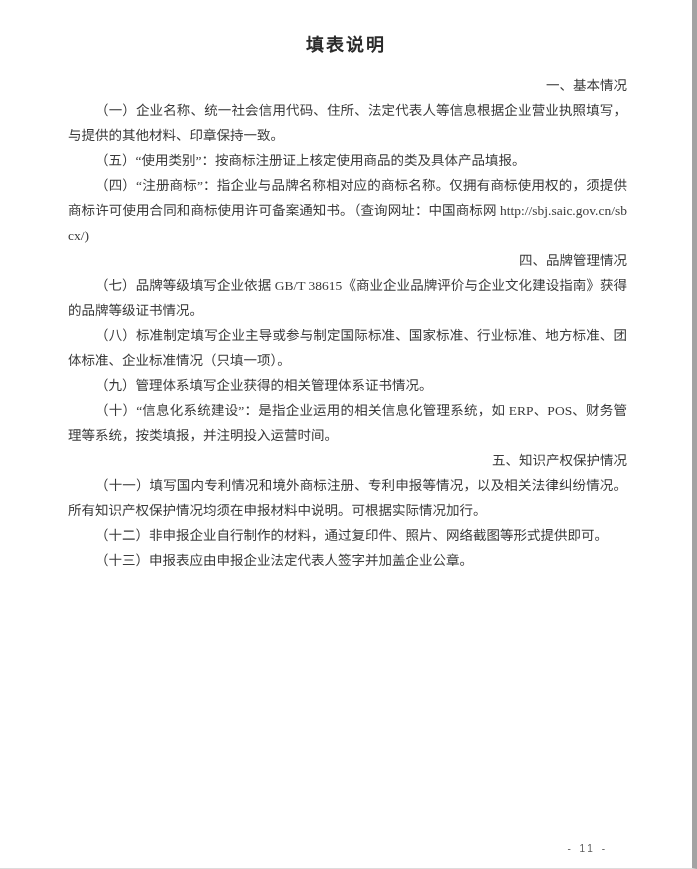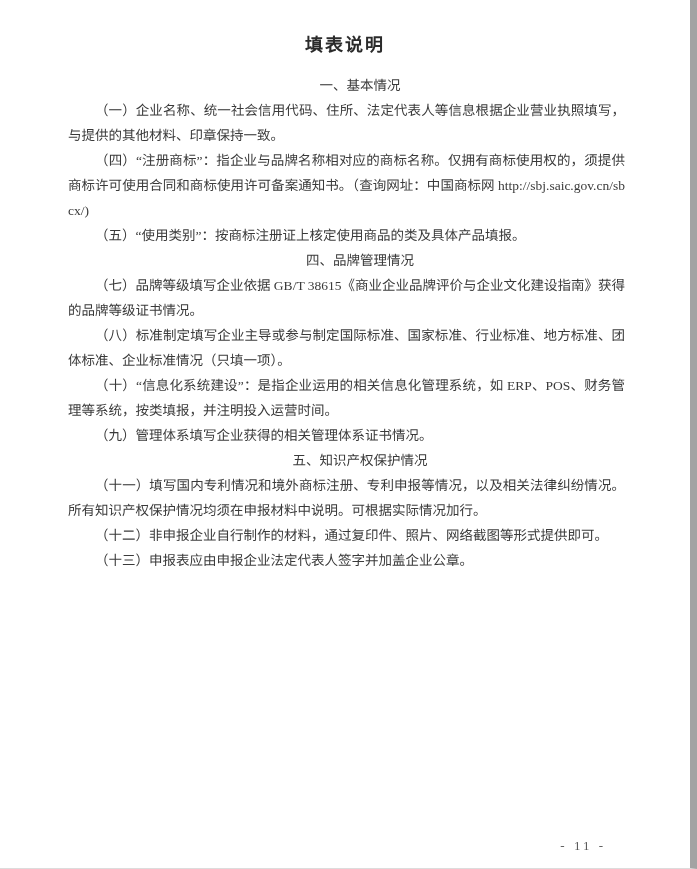--- a/index.html
+++ b/index.html
@@ -6,21 +6,21 @@
     margin: 0;
     padding: 0;
     background: #f2f2f2;
   }
   .page {
     position: relative;
     width: 697px;
     height: 869px;
     margin: 0 auto;
     background: #ffffff;
-    border-right: 7px solid #a3a3a3;
+    border-right: 5px solid #a3a3a3;
     border-bottom: 1px solid #dcdcdc;
     box-sizing: border-box;
     overflow: hidden;
     color: #333333;
   }
   .doc-title {
     margin: 0;
     padding-top: 33px;
     font-family: "Liberation Sans", "DejaVu Sans", sans-serif;
     font-size: 18px;
@@ -38,49 +38,49 @@
     line-height: 25px;
     text-align: justify;
     color: #3a3a3a;
   }
   .content p {
     margin: 0;
     text-indent: 2em;
     word-break: break-all;
   }
   .content p.heading {
-    text-align: center;
+    text-align: right;
   }
   .page-number {
     position: absolute;
     right: 84px;
     bottom: 14px;
-    font-family: Liberation Serif, serif;
-    font-size: 13px;
+    font-family: Liberation Sans, sans-serif;
+    font-size: 10px;
     letter-spacing: 3px;
     color: #5a5a5a;
   }
 </style>
 </head>
 <body>
 
 <div class="page">
 
   <h1 class="doc-title">填表说明</h1>
 
   <div class="content">
     <p class="heading">一、基本情况</p>
     <p class="paragraph">（一）企业名称、统一社会信用代码、住所、法定代表人等信息根据企业营业执照填写，与提供的其他材料、印章保持一致。</p>
+    <p class="paragraph">（五）“使用类别”：按商标注册证上核定使用商品的类及具体产品填报。</p>
     <p class="paragraph">（四）“注册商标”：指企业与品牌名称相对应的商标名称。仅拥有商标使用权的，须提供商标许可使用合同和商标使用许可备案通知书。（查询网址：中国商标网 http://sbj.saic.gov.cn/sbcx/)</p>
-    <p class="paragraph">（五）“使用类别”：按商标注册证上核定使用商品的类及具体产品填报。</p>
     <p class="heading">四、品牌管理情况</p>
     <p class="paragraph">（七）品牌等级填写企业依据 GB/T 38615《商业企业品牌评价与企业文化建设指南》获得的品牌等级证书情况。</p>
     <p class="paragraph">（八）标准制定填写企业主导或参与制定国际标准、国家标准、行业标准、地方标准、团体标准、企业标准情况（只填一项）。</p>
+    <p class="paragraph">（九）管理体系填写企业获得的相关管理体系证书情况。</p>
     <p class="paragraph">（十）“信息化系统建设”：是指企业运用的相关信息化管理系统，如 ERP、POS、财务管理等系统，按类填报，并注明投入运营时间。</p>
-    <p class="paragraph">（九）管理体系填写企业获得的相关管理体系证书情况。</p>
     <p class="heading">五、知识产权保护情况</p>
     <p class="paragraph">（十一）填写国内专利情况和境外商标注册、专利申报等情况，以及相关法律纠纷情况。所有知识产权保护情况均须在申报材料中说明。可根据实际情况加行。</p>
     <p class="paragraph">（十二）非申报企业自行制作的材料，通过复印件、照片、网络截图等形式提供即可。</p>
     <p class="paragraph">（十三）申报表应由申报企业法定代表人签字并加盖企业公章。</p>
   </div>
 
   <div class="page-number">- 11 -</div>
 
 </div>
 

